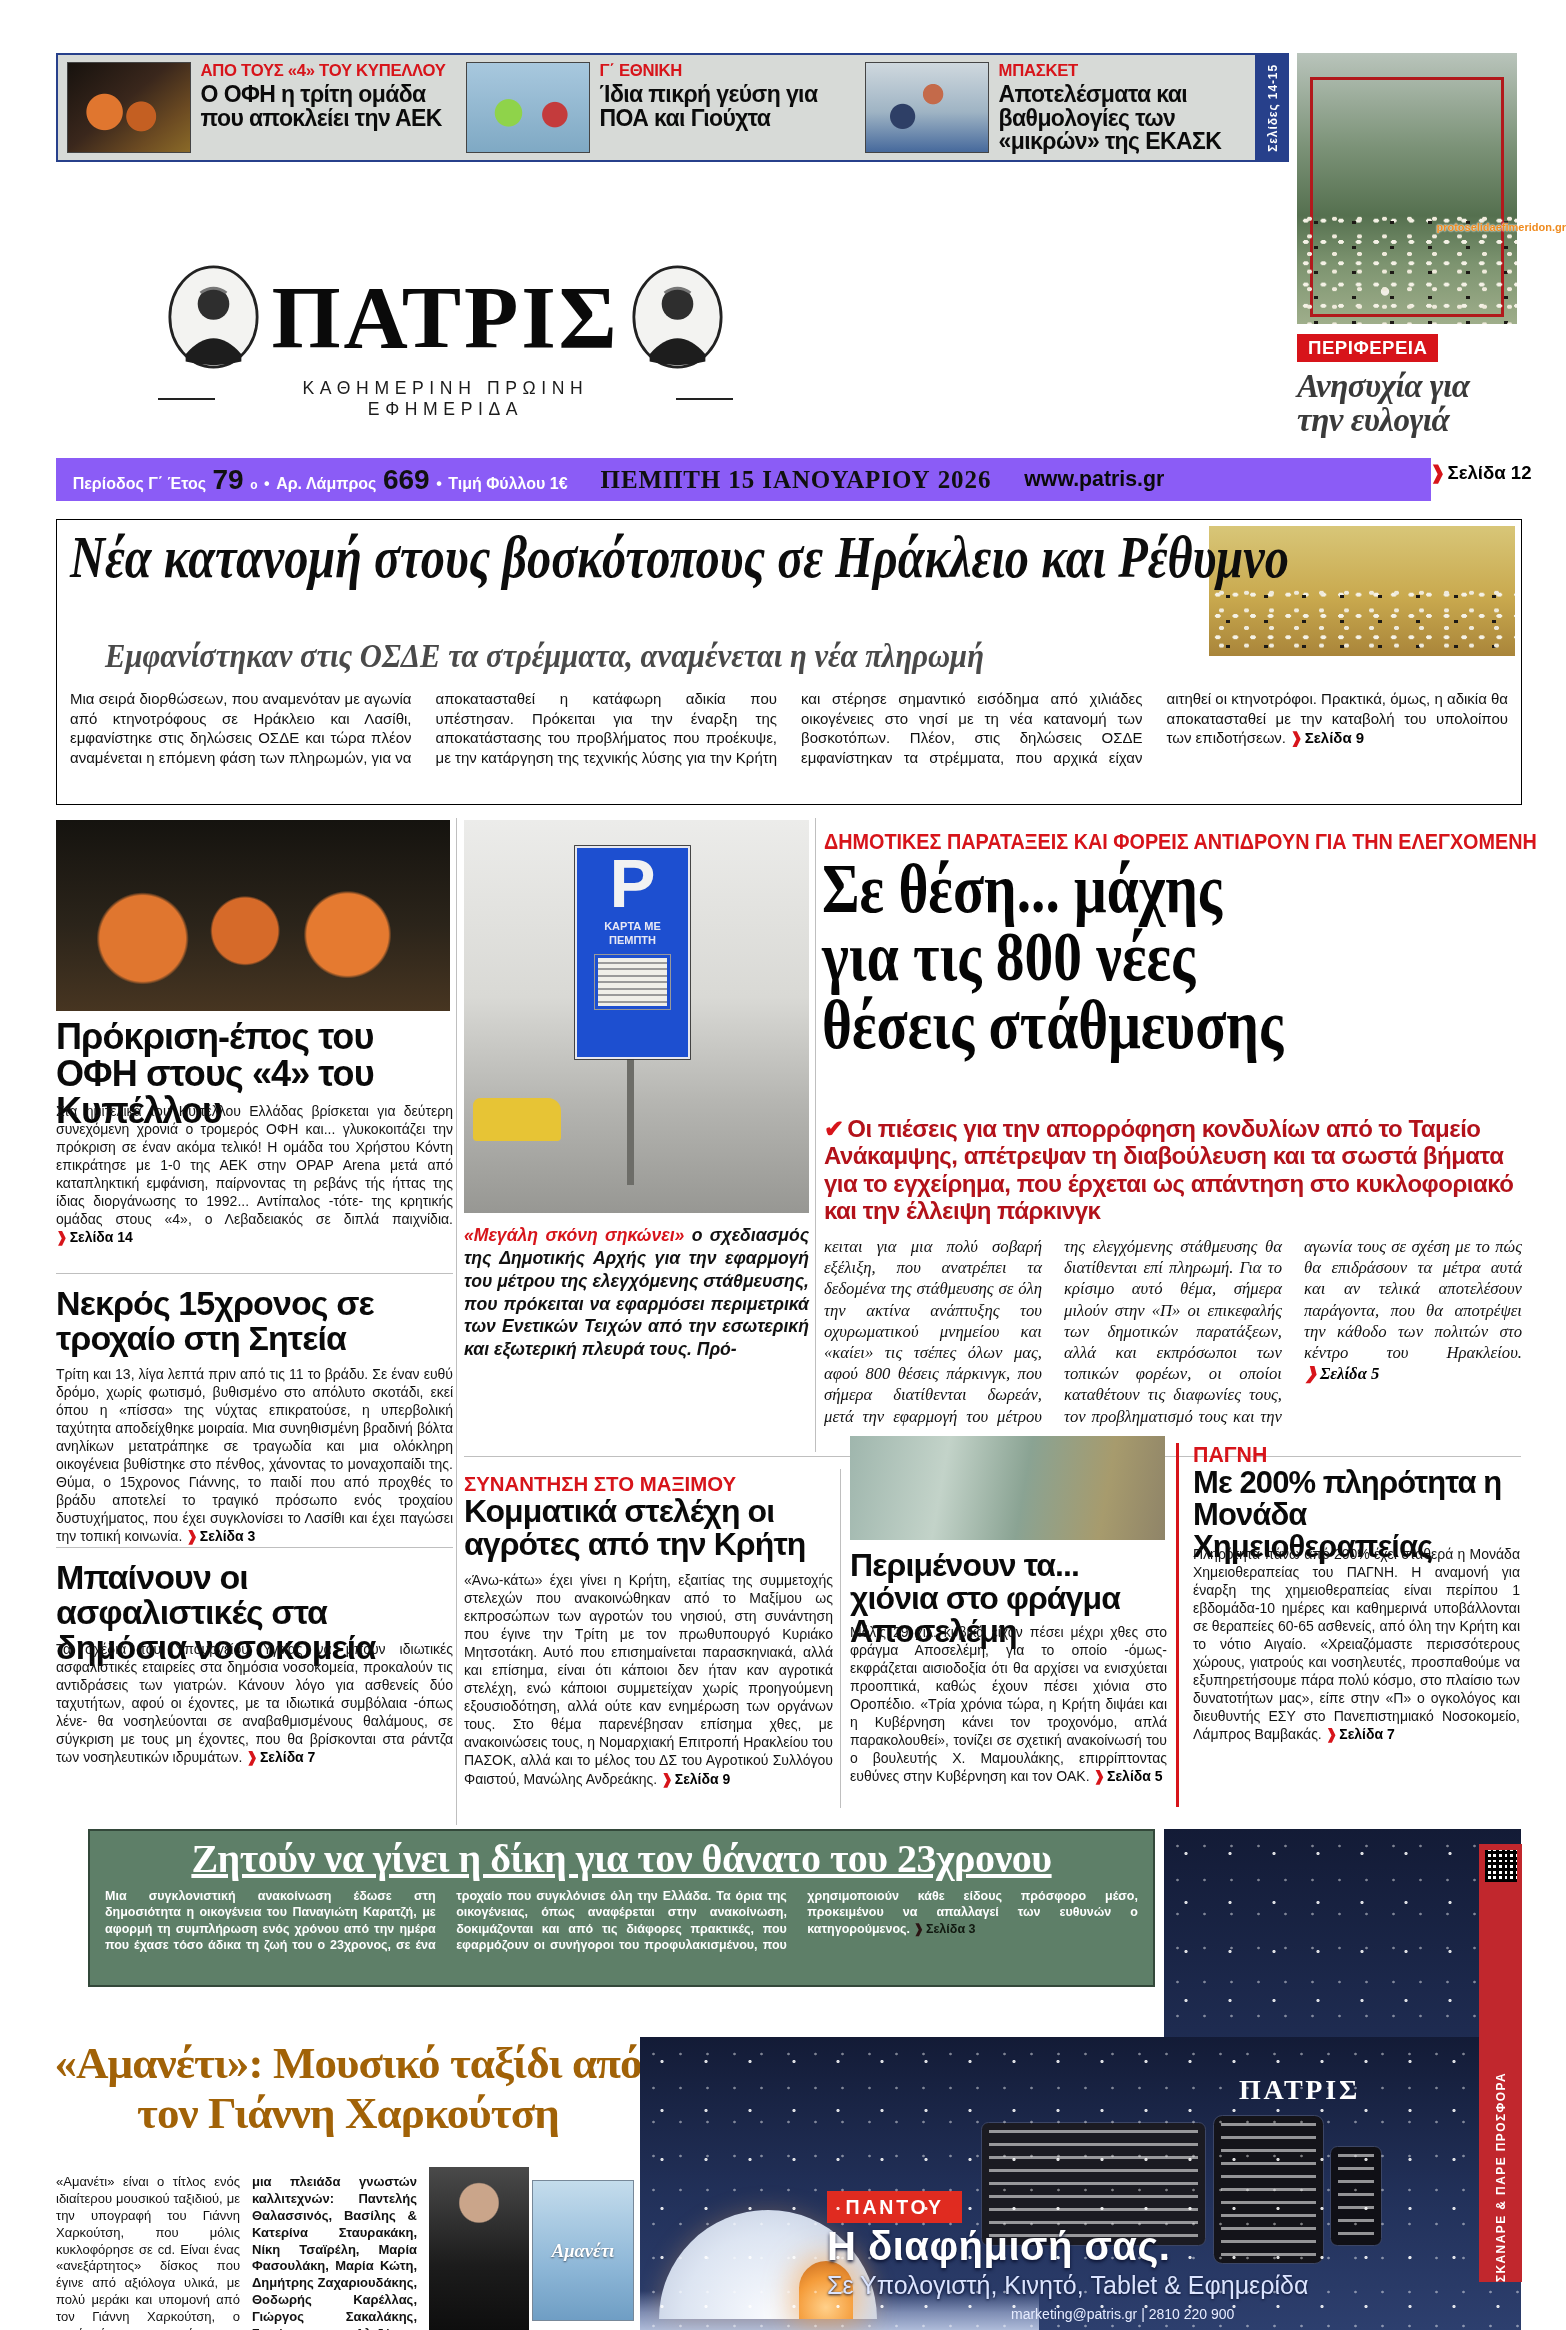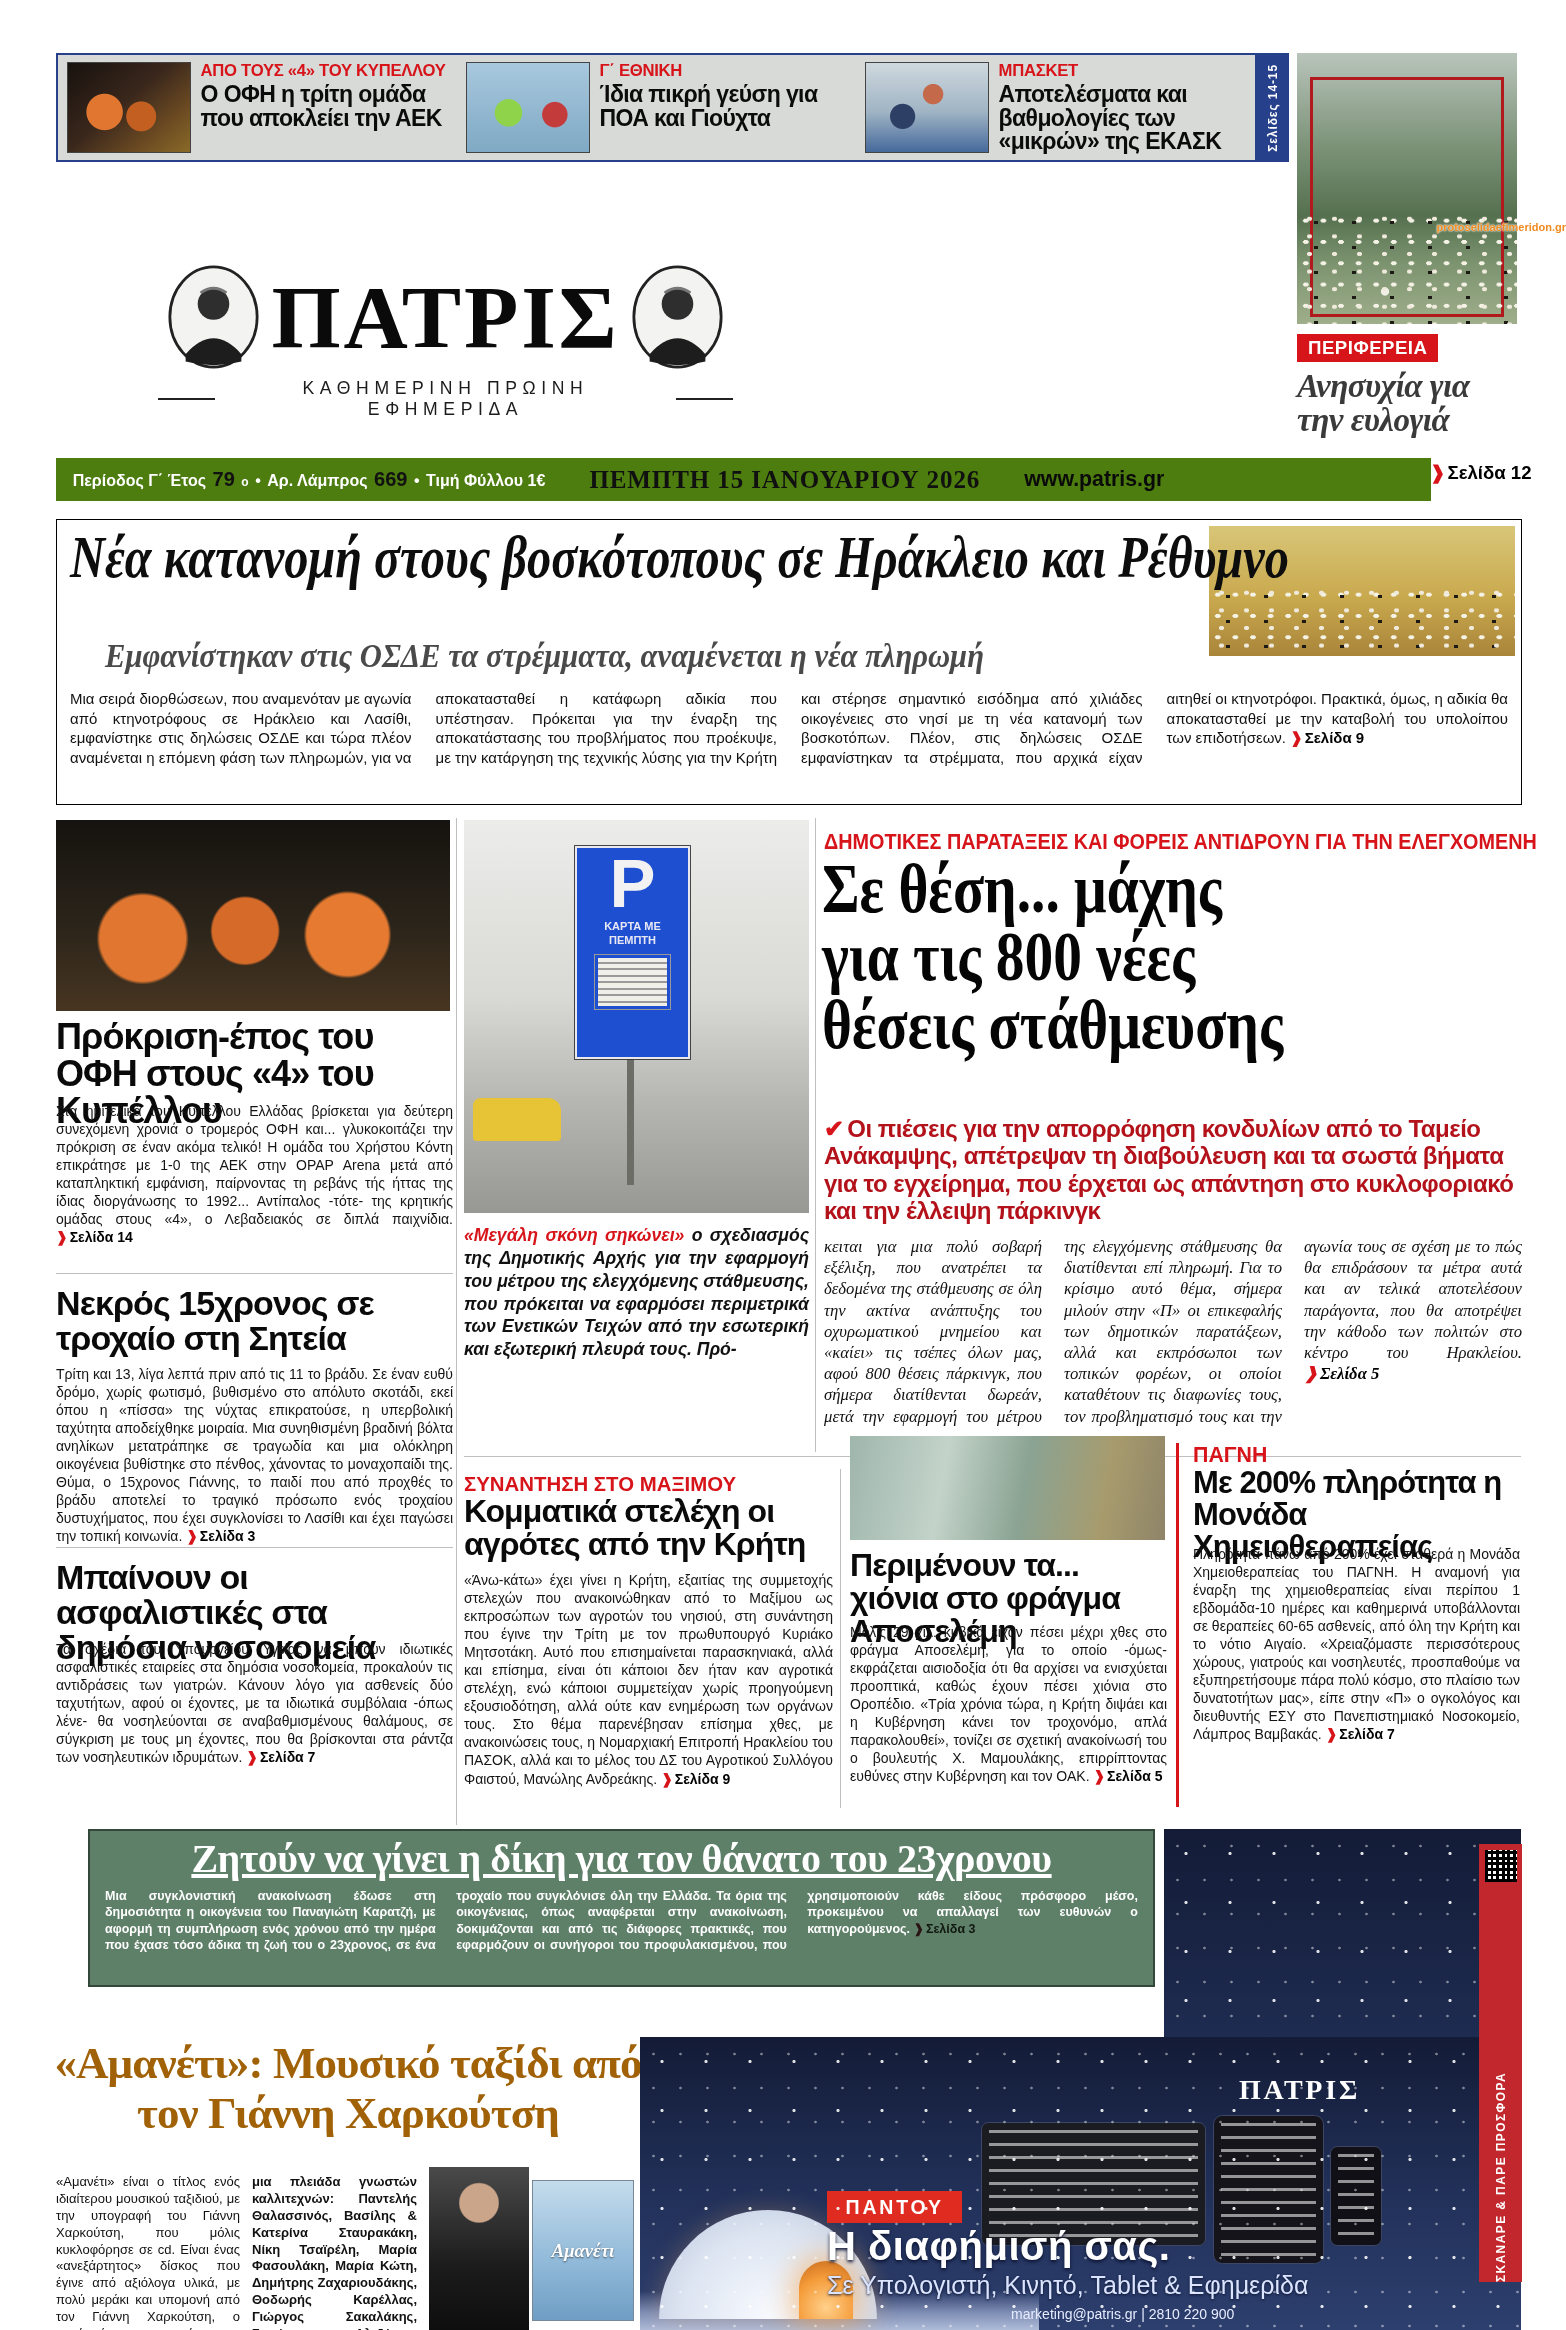--- a/index.html
+++ b/index.html
@@ -55,24 +55,24 @@
   .masthead{left:158px;top:265px;width:575px;text-align:center;}
   .mh-row{display:flex;align-items:center;justify-content:center;gap:11px;}
   .mh-title{font-family:"Liberation Serif",serif;font-weight:900;font-size:89px;line-height:1;
             letter-spacing:2.8px;color:#0a0a0a;}
   .portrait{width:93px;height:104px;flex:0 0 auto;}
   .mh-sub{display:flex;align-items:center;justify-content:space-between;gap:13px;margin-top:9.3px;}
   .mh-sub .rule{height:1.9px;width:59px;background:#222;}
   .mh-subtext{font-size:17.6px;letter-spacing:5.6px;color:#1c1c1c;}
 
   
-  .dateline{left:56px;top:458px;width:1375px;height:43px;background:#4d7c0f;display:flex;
+  .dateline{left:56px;top:458px;width:1375px;height:43px;background:#8b5cf6;display:flex;
             align-items:center;box-sizing:border-box;padding:0 16.7px;gap:9.3px;}
   .dl-left{color:#fff;font-weight:bold;font-size:16px;display:flex;align-items:baseline;gap:6.5px;white-space:nowrap;}
-  .dl-num{color:#111;font-size:20px;font-weight:bold;line-height:1;}
+  .dl-num{color:#111;font-size:28px;font-weight:bold;line-height:1;}
   .dl-sup{font-size:12px;vertical-align:super;}
   .dl-date{flex:1;text-align:center;font:bold 25px "Liberation Serif",serif;color:#101010;letter-spacing:0.9px;}
   .dl-site{font-weight:bold;font-size:21.3px;color:#0a0a0a;margin-right:250px;}
 
   
   .mainbox{left:56px;top:519px;width:1466px;height:286px;border:1.9px solid #000;box-sizing:border-box;}
   .main-photo{position:absolute;right:5.6px;top:5.6px;width:306px;height:130px;
     background:linear-gradient(#d8c678 0%,#c9a94e 55%,#a9853a 100%);}
   .main-photo .flock{height:55%;}
   .mainhead{position:absolute;left:13px;top:7.4px;width:1159px;

